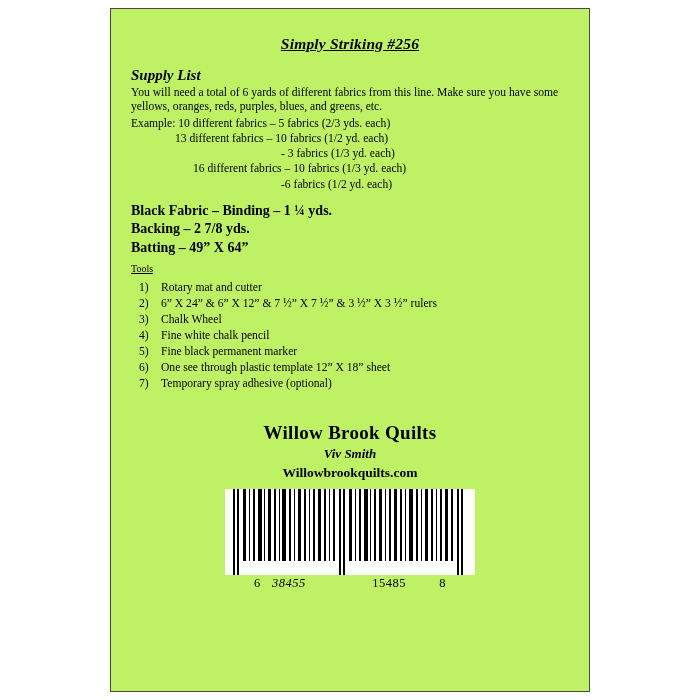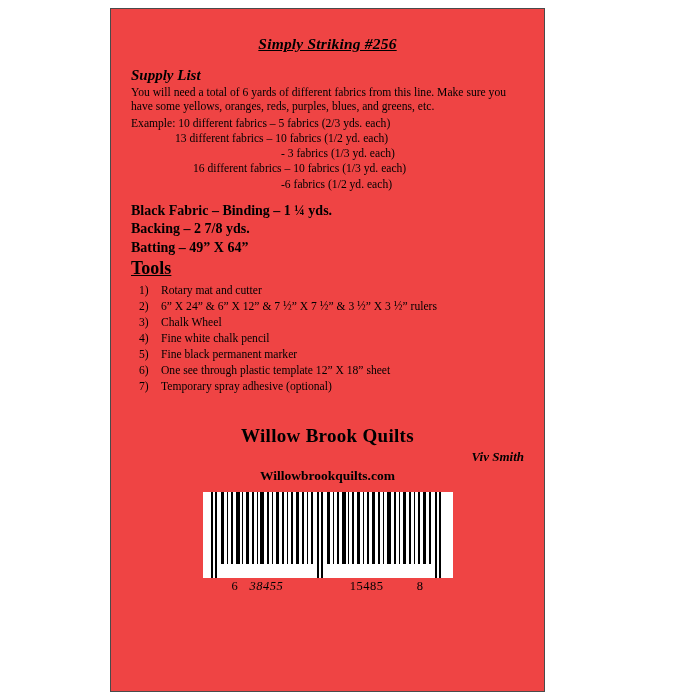--- a/index.html
+++ b/index.html
@@ -17,23 +17,23 @@
   .page {
     position: relative;
     width: 700px;
     height: 700px;
     background: #ffffff;
   }
   .sheet {
     position: absolute;
     left: 110px;
     top: 8px;
-    width: 435px;
+    width: 480px;
     height: 684px;
-    background: #ef4444;
+    background: #bef264;
     border: 1px solid #4a4a4a;
     box-sizing: border-box;
     padding: 0;
   }
   .inner {
     position: absolute;
     left: 20px;
     top: 20px;
     right: 20px;
   }
@@ -79,22 +79,22 @@
 
   .materials {
     margin-top: 10px;
     font-size: 14px;
     line-height: 1.35;
   }
   .materials div {
     font-weight: bold;
   }
   .tools-heading {
-    font-weight: bold;
-    font-size: 18px;
+    font-weight: normal;
+    font-size: 10px;
     text-decoration: underline;
     display: inline-block;
   }
   .tools-list {
     margin: 4px 0 0 0;
     padding: 0;
     list-style: none;
     font-size: 11.6px;
     line-height: 1.38;
   }
@@ -118,21 +118,20 @@
     font-family: "Liberation Serif", serif;
     font-weight: bold;
     font-size: 19px;
     letter-spacing: 0.3px;
   }
   .brand-person {
     font-weight: bold;
     font-style: italic;
     font-size: 13px;
     margin-top: 2px;
-    text-align: right;
   }
   .brand-site {
     font-weight: bold;
     font-size: 13.5px;
     margin-top: 3px;
   }
   .barcode-wrap {
     margin-top: 8px;
     display: flex;
     justify-content: center;

